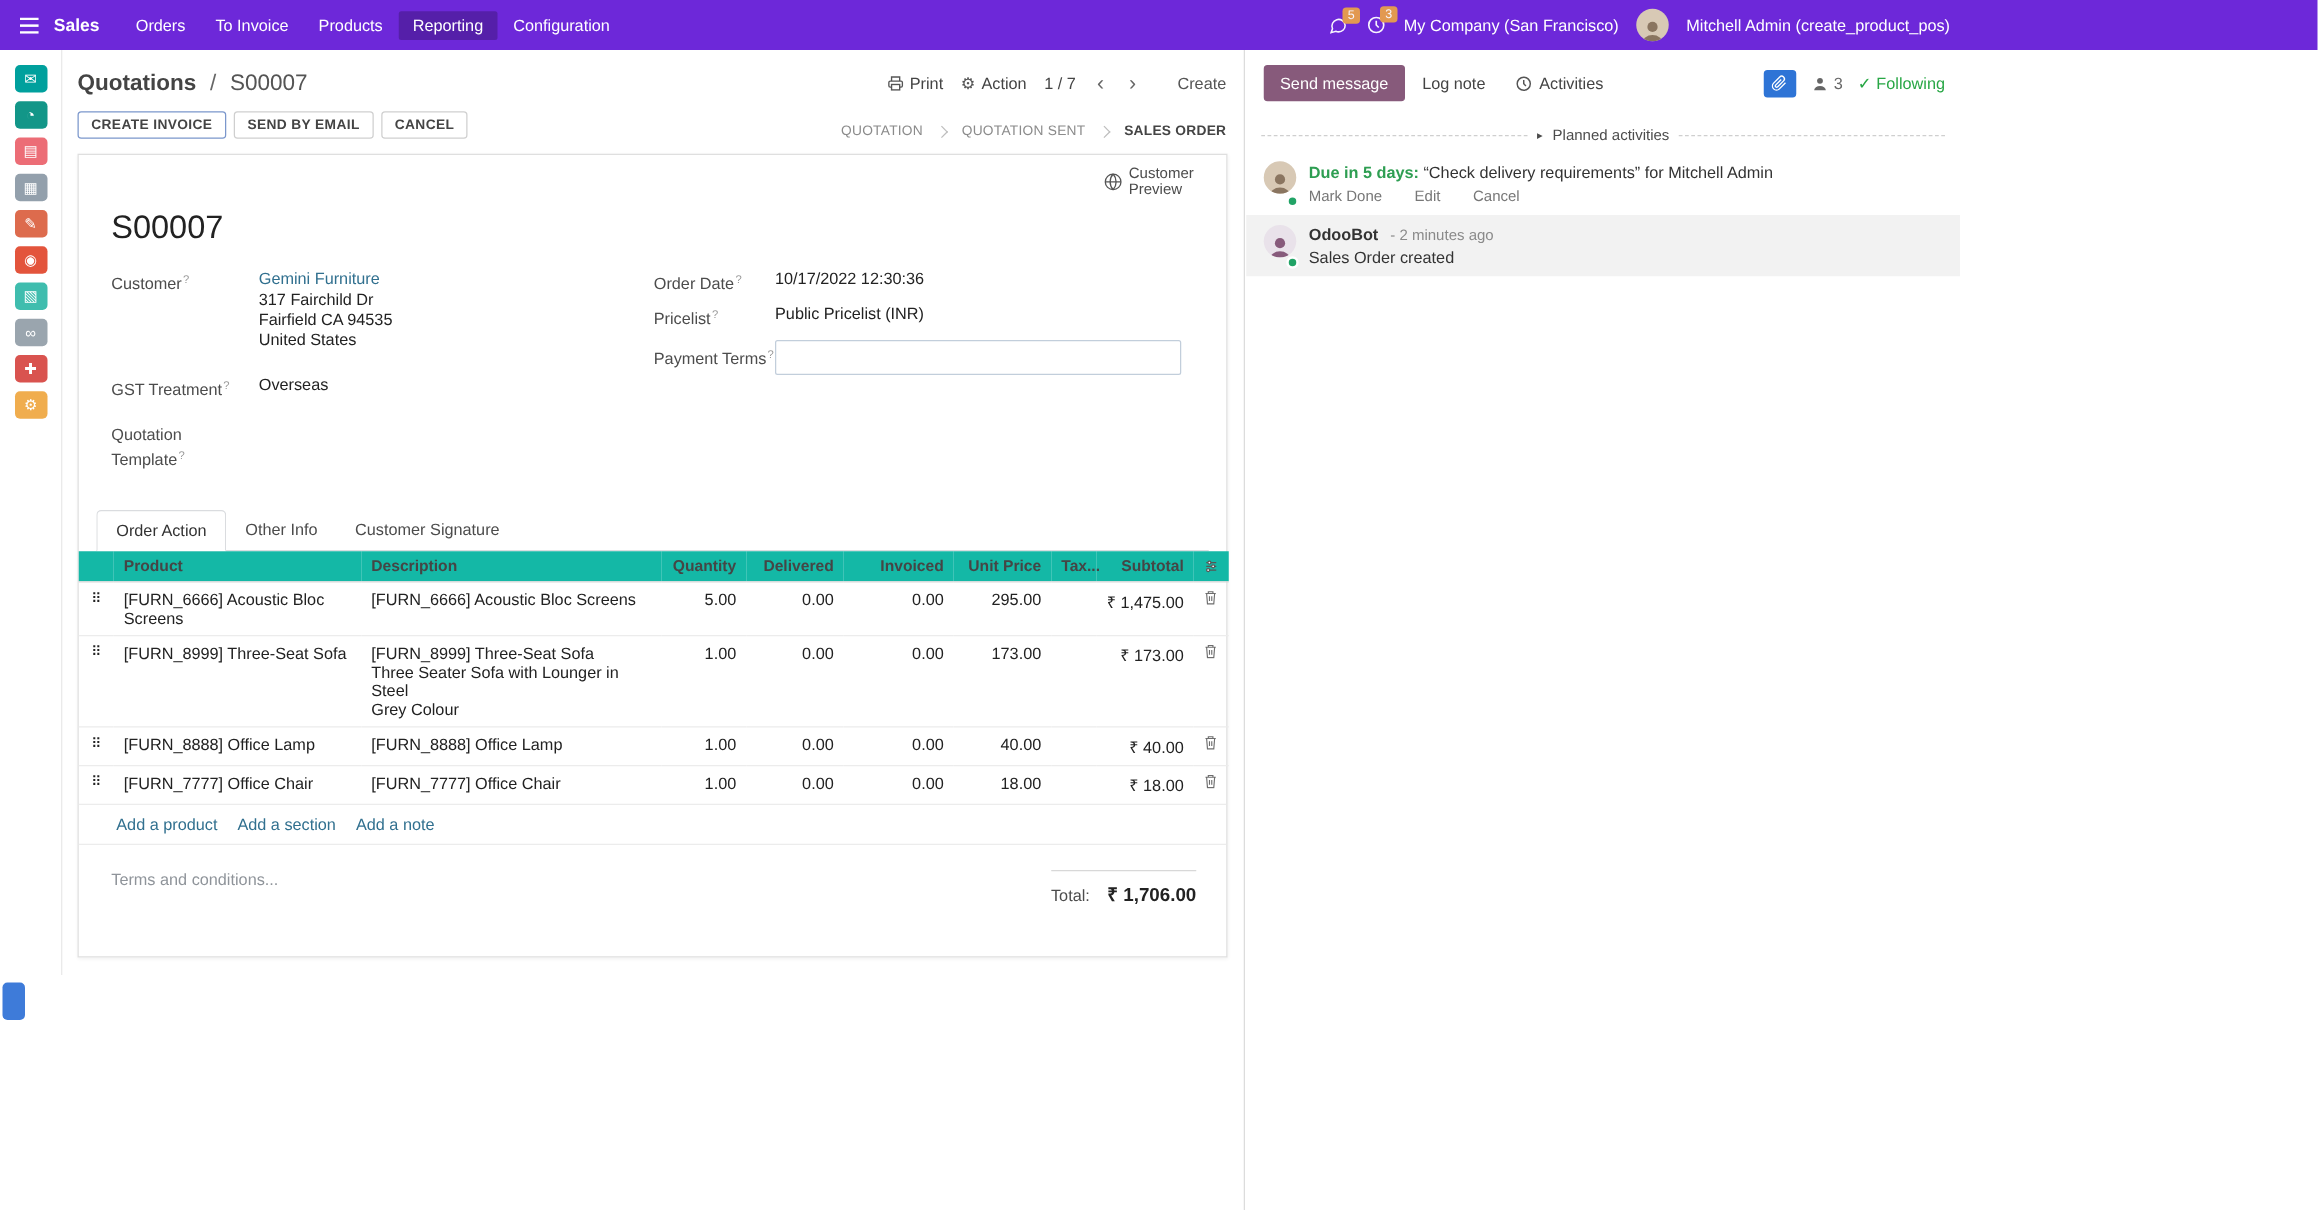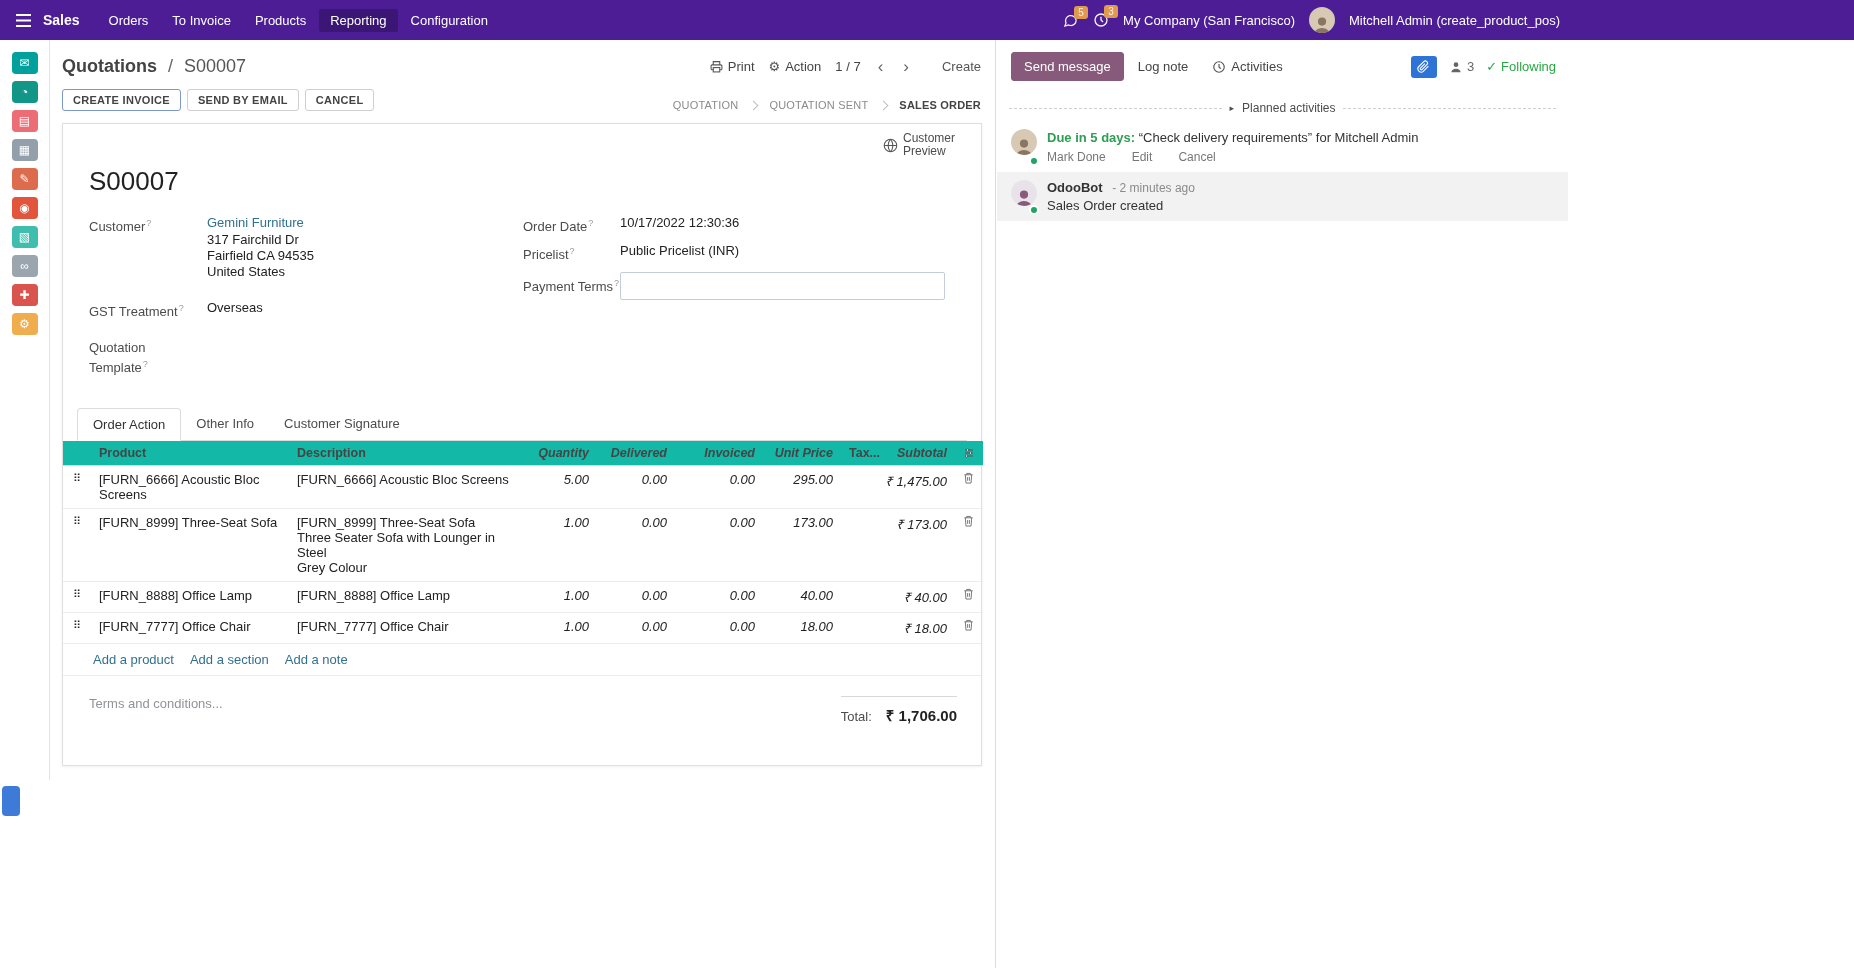--- a/index.html
+++ b/index.html
@@ -1,21 +1,21 @@
 <!DOCTYPE html>
 <html><head>
 <meta charset="utf-8">
 <style>
   * { box-sizing: border-box; }
   html,body { margin:0; padding:0; width:1854px; height:968px; overflow:hidden;
     font-family:"Liberation Sans", sans-serif; font-size:13px; color:#333; background:#fff; }
 
   
   .navbar { position:absolute; left:0; top:0; width:1854px; height:40px;
-    background:#4c1d95; display:flex; align-items:center; justify-content:space-between; color:#fff;gap:28px; }
+    background:#6d28d9; display:flex; align-items:center; justify-content:space-between; color:#fff;gap:28px; }
   .nav-left { display:flex; align-items:center; padding-left:10px; }
   .hamburger { display:flex; align-items:center; padding:0 6px; cursor:pointer; }
   .brand { font-weight:700; font-size:14px; margin:0 18px 0 6px; cursor:pointer; }
   .menus { display:flex; align-items:center; gap:2px; }
   .menu { padding:4px 11px; border-radius:2px; cursor:pointer; font-size:13px; }
   .menu.active { background:rgba(0,0,0,.22); }
   .nav-right { display:flex; align-items:center; gap:14px; padding-right:294px; }
   .systray { position:relative; display:flex; align-items:center; cursor:pointer; opacity:.95; }
   .badge { position:absolute; top:-7px; right:-9px; background:#e9a04a; color:#fff; font-style:normal;
     font-size:10px; line-height:13px; min-width:14px; text-align:center; border-radius:3px; padding:0 3px; }
@@ -81,21 +81,21 @@
     background:#fff; outline:none; padding:0 6px; font-family:"Liberation Sans",sans-serif; }
 
   .tabs { display:flex; margin:22px 14px 0 14px; border-bottom:1px solid #dadcdf; }
   .tab { padding:8px 15px; color:#4c4c4c; cursor:pointer; font-size:13px; position:relative; top:1px; }
   .tab.active { background:#fff; border:1px solid #dadcdf; border-bottom:1px solid #fff;
     border-radius:4px 4px 0 0; color:#333; }
 
   table.lines { width:100%; border-collapse:collapse; font-size:13px; table-layout:fixed; }
   table.lines th { background:#14b8a6; color:#454545; font-weight:700; text-align:left;
     padding:5px 8px; border-bottom:1px solid #d8d8d8; font-size:12.5px; }
-  table.lines th.num, td.num { text-align:right;font-style:italic; }
+  table.lines th.num, td.num { text-align:right; }
   table.lines td { padding:6px 8px; border-top:1px solid #ececec; vertical-align:top; color:#222; }
   td.c-handle { color:#9f9f9f; font-size:11px; cursor:grab; text-align:center; padding-left:2px; }
   td.c-desc { white-space:pre-line; }
   td.hl { color:#2e7fd0; }
   td.c-trash { text-align:center; cursor:pointer; }
   th.c-last { text-align:right; padding-right:6px; }
   .opt-ico { cursor:pointer; }
 
   .add-links { display:flex; gap:16px; padding:8px 0 8px 30px; border-top:1px solid #ececec;
     border-bottom:1px solid #ececec; }

